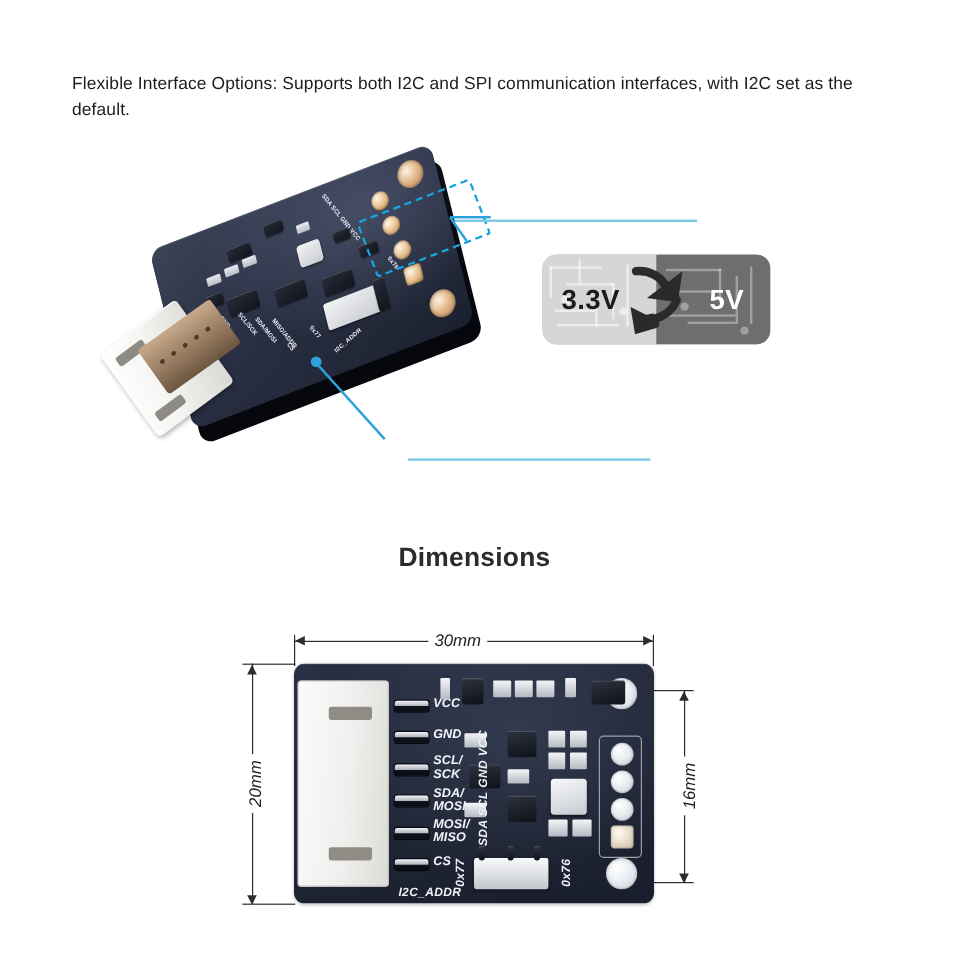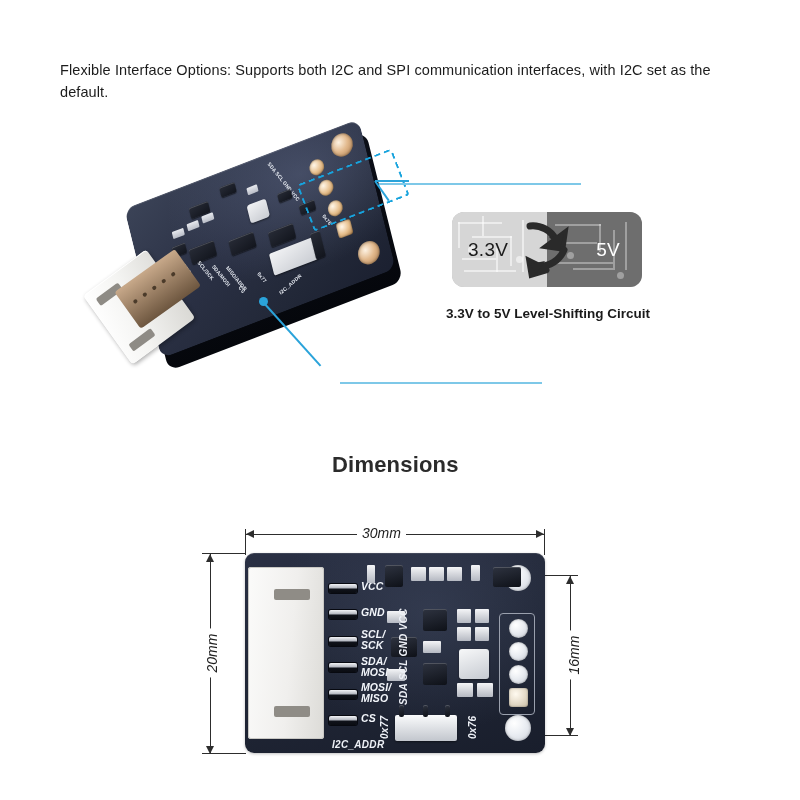--- a/index.html
+++ b/index.html
@@ -95,21 +95,21 @@
     background:#b9b9b9;
   }
   .ls-left{position:absolute;left:0;top:0;width:50%;height:100%;
     background:#d6d6d6;}
   .ls-right{position:absolute;right:0;top:0;width:50%;height:100%;
     background:#6e6e6e;}
   .trace{position:absolute;background:rgba(255,255,255,.55);}
   .trace.d{background:rgba(255,255,255,.35);}
   .ls-v{
     position:absolute;top:50%;transform:translateY(-50%);
-    font-size:19px;font-weight:400;letter-spacing:.3px;
+    font-size:23px;font-weight:700;letter-spacing:.3px;
   }
   .ls-v.a{left:16px;color:#1b1b1b;}
   .ls-v.b{right:22px;color:#ffffff;}
   .ls-caption{
     position:absolute;left:418px;top:306px;width:260px;text-align:center;
     font-size:13.5px;font-weight:700;color:#1a1a1a;
   }
 
   
   .dim-title{
@@ -283,21 +283,20 @@
         <path d="M78 14 A26 26 0 0 1 104 28 L112 22 L110 36 L96 34 L104 28" fill="none" stroke="#2a2a2a" stroke-width="7" stroke-linecap="round"></path>
         <path d="M112 22 L97 25 L108 36 Z" fill="#2a2a2a"></path>
         <path d="M112 38 A26 26 0 0 1 86 54 L78 50 L80 62 L94 58" fill="none" stroke="#2a2a2a" stroke-width="7" stroke-linecap="round"></path>
         <path d="M78 52 L93 49 L84 62 Z" fill="#2a2a2a"></path>
       </svg>
 
       <span class="ls-v a">3.3V</span>
       <span class="ls-v b">5V</span>
     </div>
   </div>
-  <div class="ls-caption">3.3V to 5V Level-Shifting Circuit</div>
 
   <div class="dim-title">Dimensions</div>
 
   <div class="dimstage">
 
     <div class="dl v" style="left:45px;top:14px;height:26px;"></div>
     <div class="dl v" style="left:344px;top:14px;height:26px;"></div>
     <div class="dl h" style="left:45px;top:19px;width:299px;"></div>
     <div class="arrowL" style="left:46px;top:15px;"></div>
     <div class="arrowR" style="left:336px;top:15px;"></div>

